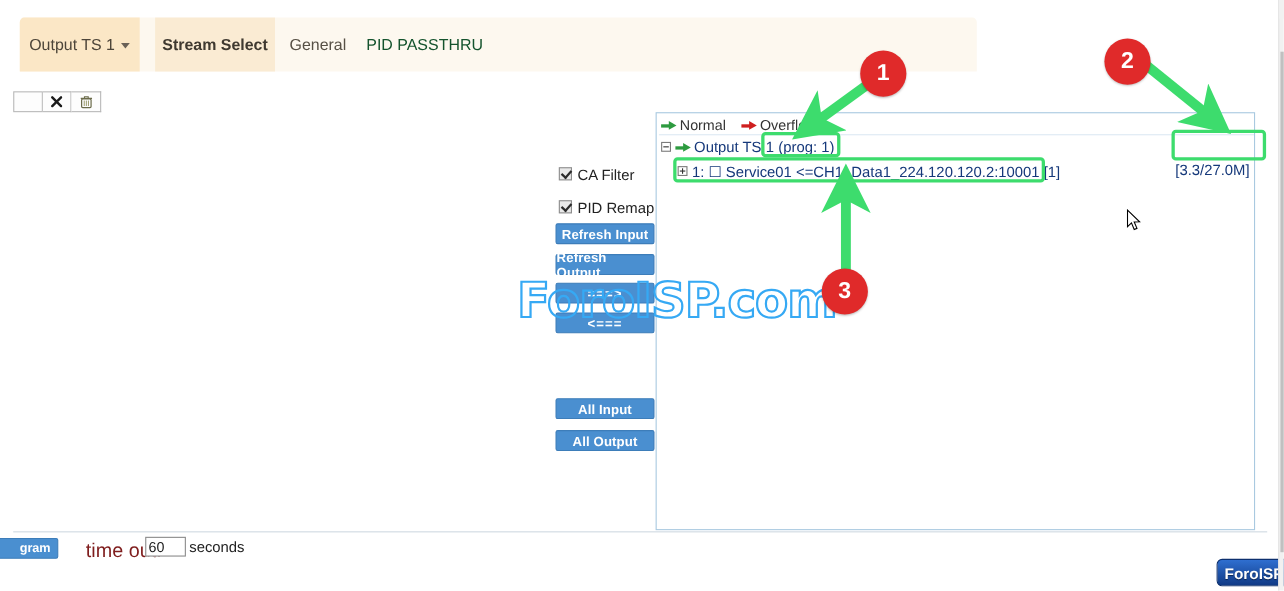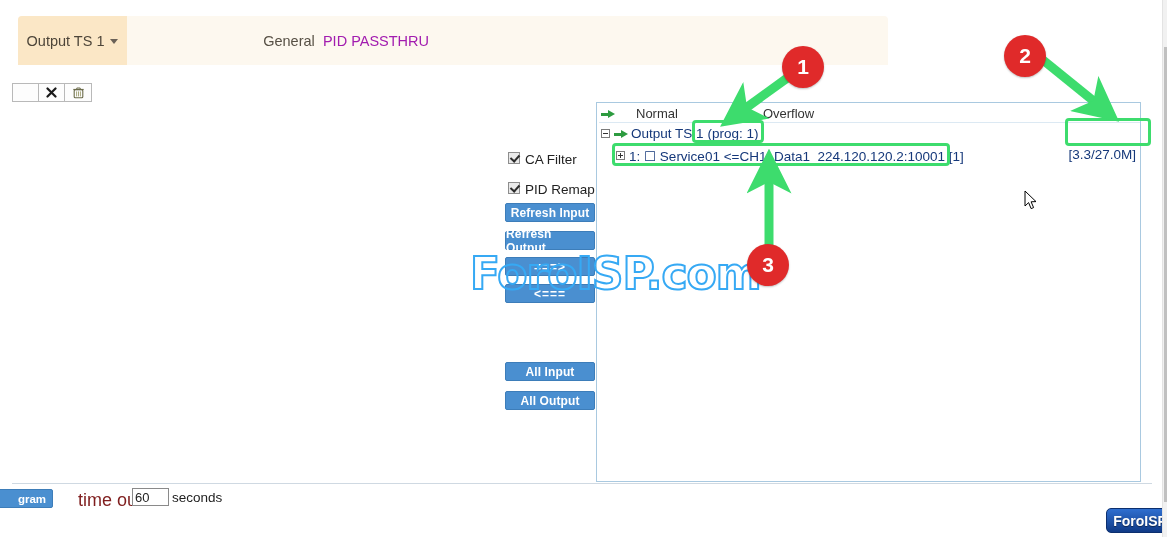--- a/index.html
+++ b/index.html
@@ -44,21 +44,21 @@
     border-right: 4px solid transparent;
     border-top: 5px solid #6a6157;
     position: relative; top: 1px;
   }
   .tab-stream {
     left: 123px; width: 109px;
     background: #faebd3;
     font-weight: bold; color: #3f3930;
   }
   .tab-general { left: 238px; width: 66px; background: transparent; color: #575045; }
-  .tab-pid     { left: 300px; width: 116px; background: transparent; color: #a21caf; }
+  .tab-pid     { left: 310px; width: 116px; background: transparent; color: #14532d; }
 
   
   .panel {
     position: absolute;
     background: #ffffff;
     border: 1px solid #a9c9e0;
   }
   .panel-left  { left: 4px;   top: 102px; width: 487px; height: 380px; }
   .panel-right { left: 584px; top: 102px; width: 545px; height: 380px; }
 
@@ -160,21 +160,20 @@
   .bbtn.arrowbtn { font-size: 12px; font-weight: bold; letter-spacing: 1px; }
 
   
   .legend-row {
     position: absolute; left: 2px; top: 2px;
     height: 18px; width: 541px;
     display: flex; align-items: center;
     font-size: 13px; color: #333;
     border-bottom: 1px solid #dce9f3;
     padding-left: 2px;
-    gap: 18px;
   }
   .legend-row .sp { display:inline-block; width: 14px; }
   .tree-row {
     position: absolute; left: 2px;
     height: 21px; width: 541px;
     display: flex; align-items: center;
     font-size: 13.5px; color: #15387a;
     white-space: nowrap;
   }
   .tree-row-1 { top: 20px; padding-left: 2px; }
@@ -309,20 +308,23 @@
 </head>
 <body>
 
 <div id="app">
 
   <div class="tabbar">
     <div class="tab tab-ots">
       <span>Output TS 1</span>
       <span class="caret"></span>
     </div>
+    <div class="tab tab-stream">
+      <span>Stream Select</span>
+    </div>
     <div class="tab tab-general">
       <span>General</span>
     </div>
     <div class="tab tab-pid">
       <span>PID PASSTHRU</span>
     </div>
   </div>
 
   <div class="left-toolbar">
     <div class="tbtn"></div>

